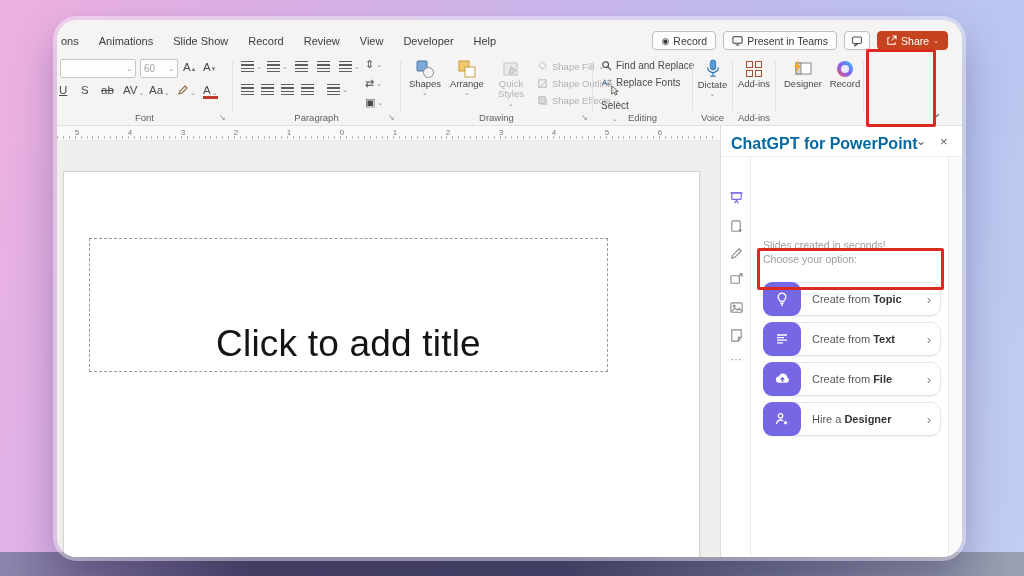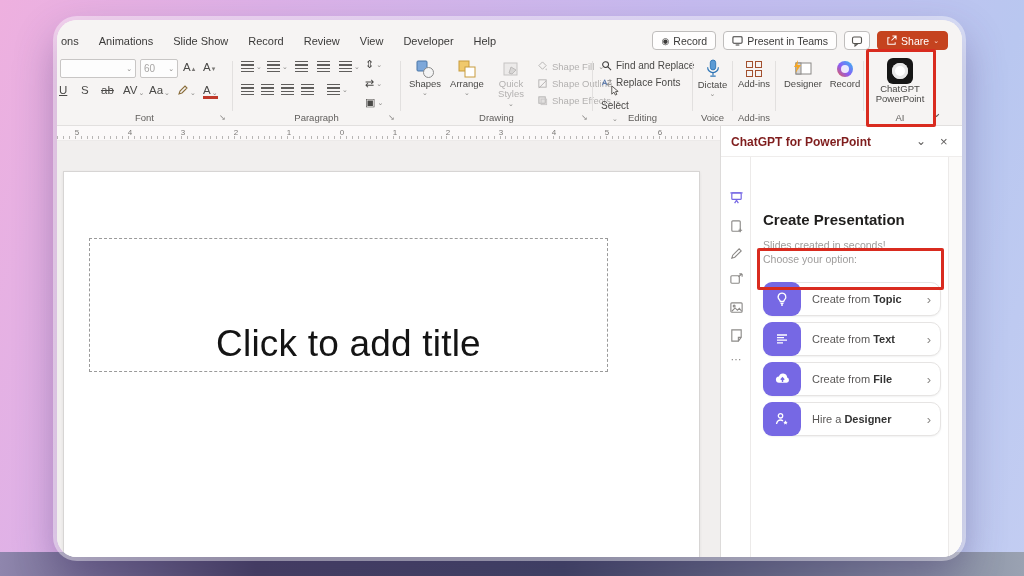--- a/index.html
+++ b/index.html
@@ -65,21 +65,21 @@
     border:1px solid #d7d5d4; box-shadow:0 1px 3px rgba(0,0,0,.07);padding-left:48px; }
   .ph { position:absolute; left:25px; width:519px; border:1.5px dashed #9a9a9a; }
   .ph-title { top:66px; height:134px; display:flex; align-items:flex-end; justify-content:center; padding-bottom:6px; }
   .ph-title .txt { font-size:37px; color:#141414; letter-spacing:.2px; }
   .ph-sub { top:203px; height:97px; text-align:center; padding-top:7px; }
   .ph-sub .txt { font-size:17px; color:#141414; }
 
   
   .panel { position:absolute; left:663px; top:106px; width:242px; bottom:0; background:#fff; border-left:1px solid #dddbda; }
   .p-head { position:absolute; left:0; top:0; width:100%; height:31px; border-bottom:1px solid #efedec; }
-  .p-title { position:absolute; left:10px; top:9px; font-size:12px; font-weight:700; color:#7f1d1d; }
+  .p-title { position:absolute; left:10px; top:9px; font-size:16px; font-weight:700; color:#0369a1; }
   .p-hicon { position:absolute; top:8px; font-size:12px; color:#5f5d5c; }
   .rail { position:absolute; left:0; top:31px; bottom:0; width:30px; border-right:1px solid #eceae9; background:#fff; }
   .rail .ric { position:absolute; left:0; width:30px; text-align:center; color:#8c8a88; }
   .rail .ric.sel { color:#7668e4; }
   .p-body { position:absolute; left:30px; top:31px; right:14px; bottom:0; }
   .p-heading { position:absolute; left:12px; top:54px; font-size:15px; font-weight:700; color:#1f1e1d; }
   .p-sub { position:absolute; left:12px; top:81px; font-size:10.5px; color:#9e9c9b; line-height:14px; }
   .opt { position:absolute; left:12px; width:178px; height:34px; background:#fff; border:1px solid #e6e4e3;
     border-radius:10px; box-shadow:0 1px 2px rgba(0,0,0,.06); display:flex; align-items:center; }
   .opt .tile { width:38px; height:34px; margin:-1px 0 0 -1px; background:#7668e4; border-radius:9px;
@@ -389,27 +389,20 @@
               </defs>
               <circle cx="10" cy="10" r="8" fill="url(#cg)"></circle>
               <path d="M6 10a4 4 0 0 1 8 0 4 4 0 0 1-8 0z" fill="#fff" opacity="0.85"></path>
             </svg>
         </span>
         <span>Record</span>
       </div>
     </div>
     <div class="vsep" style="left:806px;"></div>
 
-    <div class="grp" style="left:807px;width:72px;">
-      <div class="ribbtn" style="left:5px;top:5px;width:62px;">
-        <span class="gpt-tile"></span>
-        <span style="width:62px;">ChatGPT PowerPoint</span>
-      </div>
-      <div class="g-label">AI</div>
-    </div>
 
     <span class="collapse">⌄</span>
   </div>
 
   <div class="ruler">
     <div class="ticks"></div>
     <span style="left:20px">5</span>
     <span style="left:73px">4</span>
     <span style="left:126px">3</span>
     <span style="left:179px">2</span>
@@ -473,21 +466,20 @@
       <span class="ric" style="top:171px;">
         <svg width="15" height="15" viewBox="0 0 16 16" style="margin:0 auto;" fill="none" stroke="currentColor" stroke-width="1.2">
             <path d="M3 2h10v8l-3 4H3z"></path>
             <path d="M10 14v-4h3"></path>
           </svg>
       </span>
       <span class="ric" style="top:196px;font-size:11px;">⋯</span>
     </div>
 
     <div class="p-body">
-      <div class="p-heading">Create Presentation</div>
       <div class="p-sub">
         <span>Slides created in seconds!</span><br>
         <span>Choose your option:</span>
       </div>
 
       <div class="opt" style="top:125px;">
         <span class="tile">
           <svg width="16" height="16" viewBox="0 0 16 16" fill="none" stroke="#fff" stroke-width="1.3">
               <path d="M8 2.2a3.8 3.8 0 0 1 2.6 6.6c-.5.5-.8 1-.9 1.7H6.3c-.1-.7-.4-1.2-.9-1.7A3.8 3.8 0 0 1 8 2.2z"></path>
               <path d="M6.5 12.4h3M7 14h2"></path>

